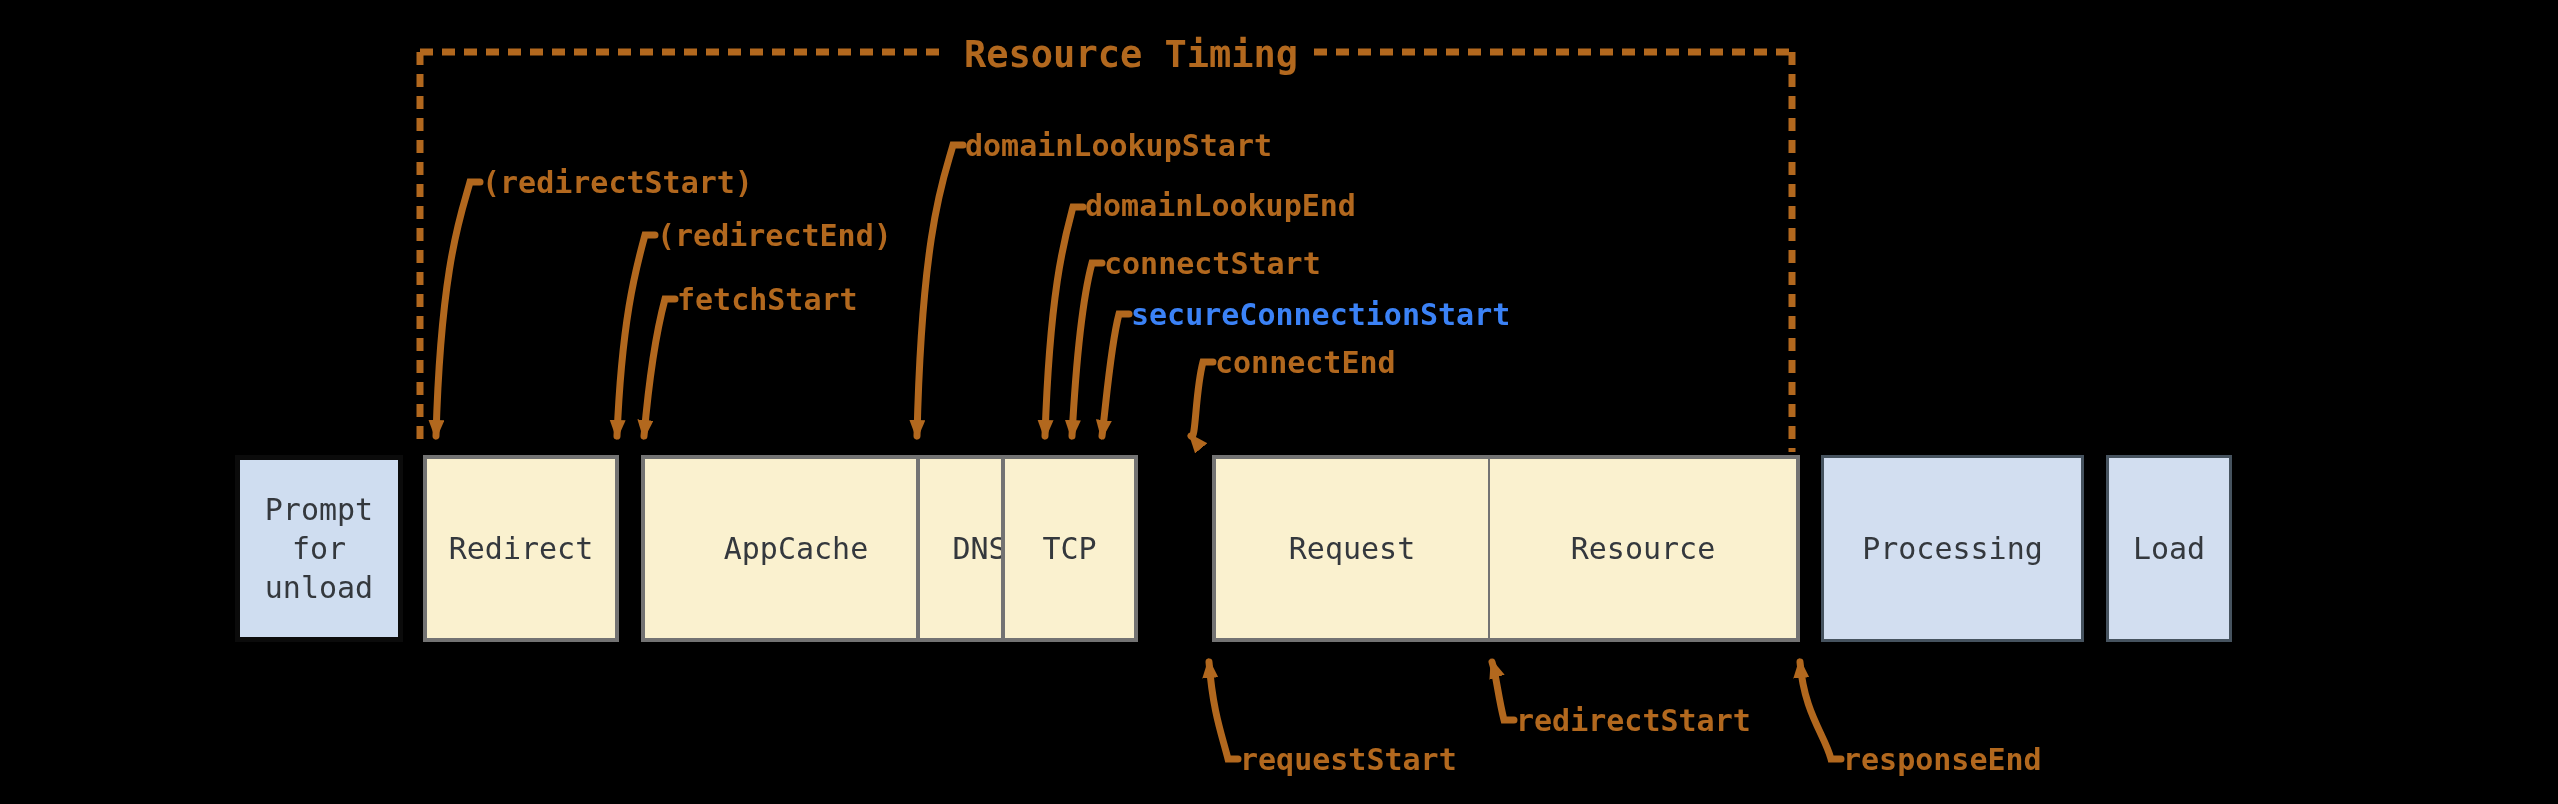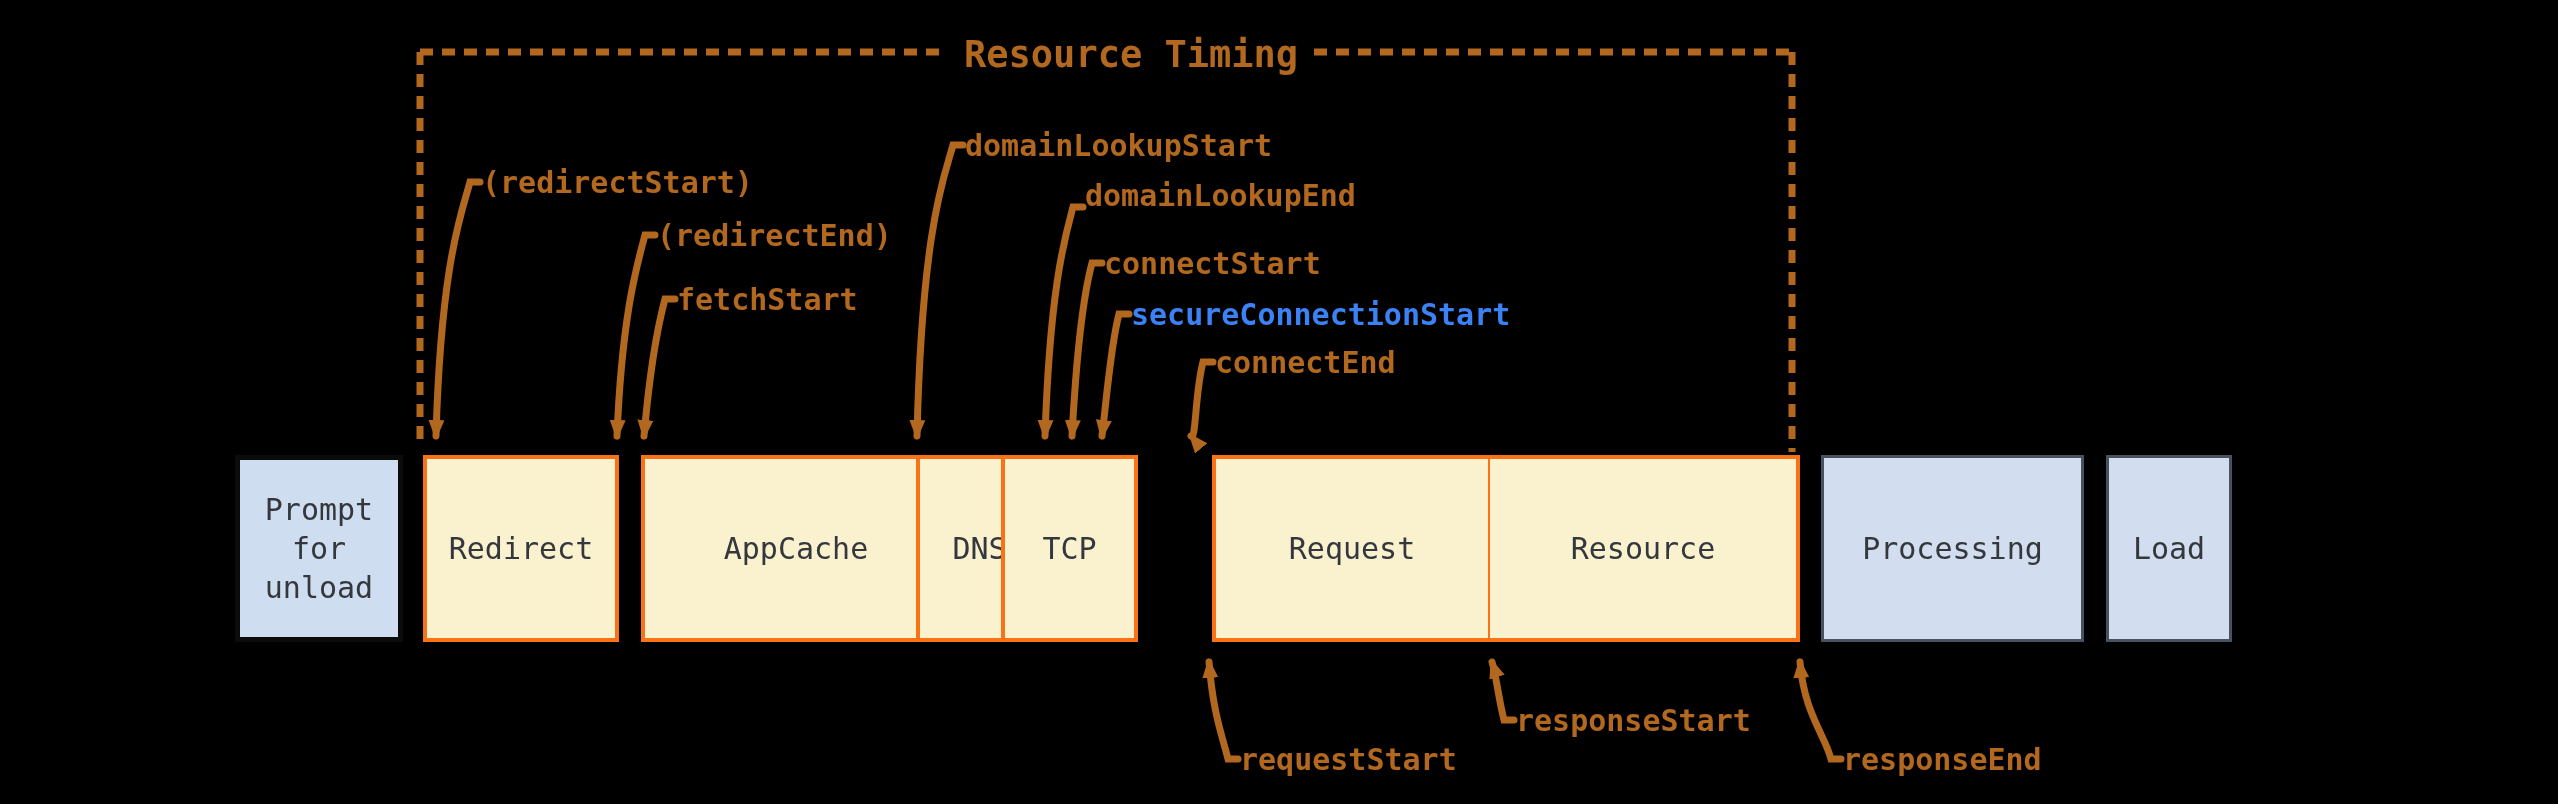--- a/index.html
+++ b/index.html
@@ -17,21 +17,21 @@
     letter-spacing:0px;
     white-space:nowrap;
   }
   .phase-box{
     position:absolute;top:455px;height:187px;
     box-sizing:border-box;
     display:flex;align-items:center;justify-content:center;
     font-size:30px;line-height:1.3;
     text-align:center;white-space:pre-line;
   }
-  .cream{background:#faf1cf;border:4px solid #f97316;}
+  .cream{background:#faf1cf;border:4px solid #737373;}
   .blue-dark{background:#cfddf0;border:5px solid #0b0b0b;}
   .blue-slate{background:#d2def0;border:3px solid #46535f;}
   .join-right{border-right-width:1px;}
   .join-left{border-left-width:1px;}
   .event-label{
     position:absolute;
     font-size:30px;font-weight:bold;
     white-space:nowrap;
   }
 </style>
@@ -79,21 +79,21 @@
       <div class="phase-box cream join-right" style="left: 1212px; width: 277px; color: rgb(52, 56, 61);"><span>Request</span></div>
       <div class="phase-box cream join-left" style="left: 1489px; width: 311px; color: rgb(52, 56, 61);"><span>Resource</span></div>
       <div class="phase-box blue-slate" style="left: 1821px; width: 263px; color: rgb(52, 56, 61);"><span>Processing</span></div>
       <div class="phase-box blue-slate" style="left: 2106px; width: 126px; color: rgb(52, 56, 61);"><span>Load</span></div>
     </div>
   <div id="labels-layer">
       <div class="event-label" style="left: 482px; top: 165px; color: rgb(178, 104, 30);">(redirectStart)</div>
       <div class="event-label" style="left: 657px; top: 218px; color: rgb(178, 104, 30);">(redirectEnd)</div>
       <div class="event-label" style="left: 677px; top: 282px; color: rgb(178, 104, 30);">fetchStart</div>
       <div class="event-label" style="left: 965px; top: 128px; color: rgb(178, 104, 30);">domainLookupStart</div>
-      <div class="event-label" style="left: 1085px; top: 178px; color: rgb(178, 104, 30); text-align: center;">domainLookupEnd</div>
+      <div class="event-label" style="left: 1085px; top: 188px; color: rgb(178, 104, 30); text-align: center;">domainLookupEnd</div>
       <div class="event-label" style="left: 1104px; top: 246px; color: rgb(178, 104, 30);">connectStart</div>
       <div class="event-label" style="left: 1131px; top: 297px; color: #3b82f6;">secureConnectionStart</div>
       <div class="event-label" style="left: 1215px; top: 345px; color: rgb(178, 104, 30);">connectEnd</div>
       <div class="event-label" style="left: 1240px; top: 742px; color: rgb(178, 104, 30);">requestStart</div>
-      <div class="event-label" style="left: 1516px; top: 703px; color: rgb(178, 104, 30);">responseStart</div>
+      <div class="event-label" style="left: 1516px; top: 703px; color: rgb(178, 104, 30);">redirectStart</div>
       <div class="event-label" style="left: 1843px; top: 742px; color: rgb(178, 104, 30);">responseEnd</div>
     </div>
 </div>
 
 </body></html>

